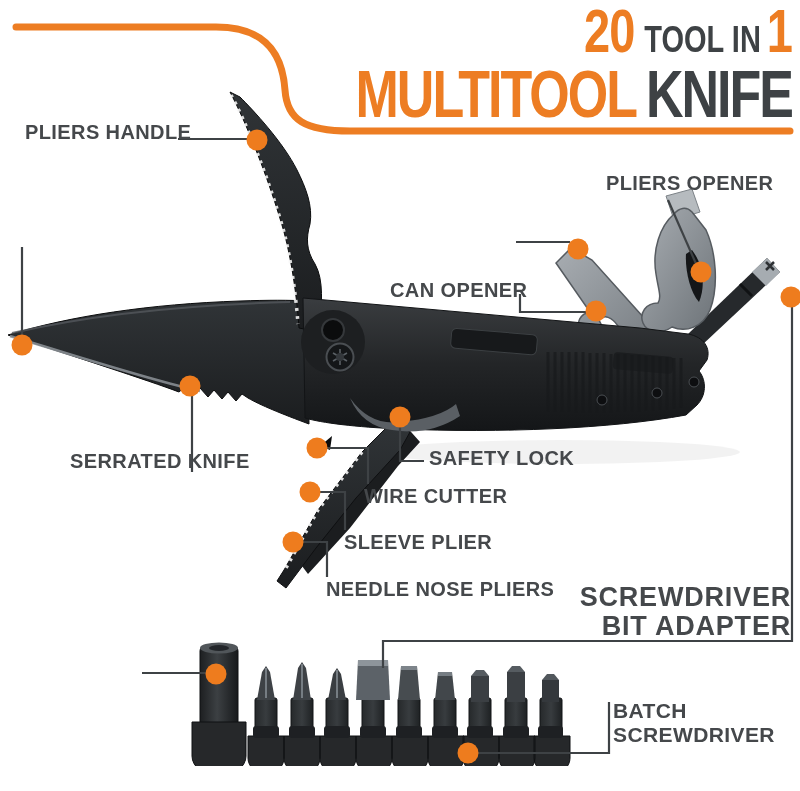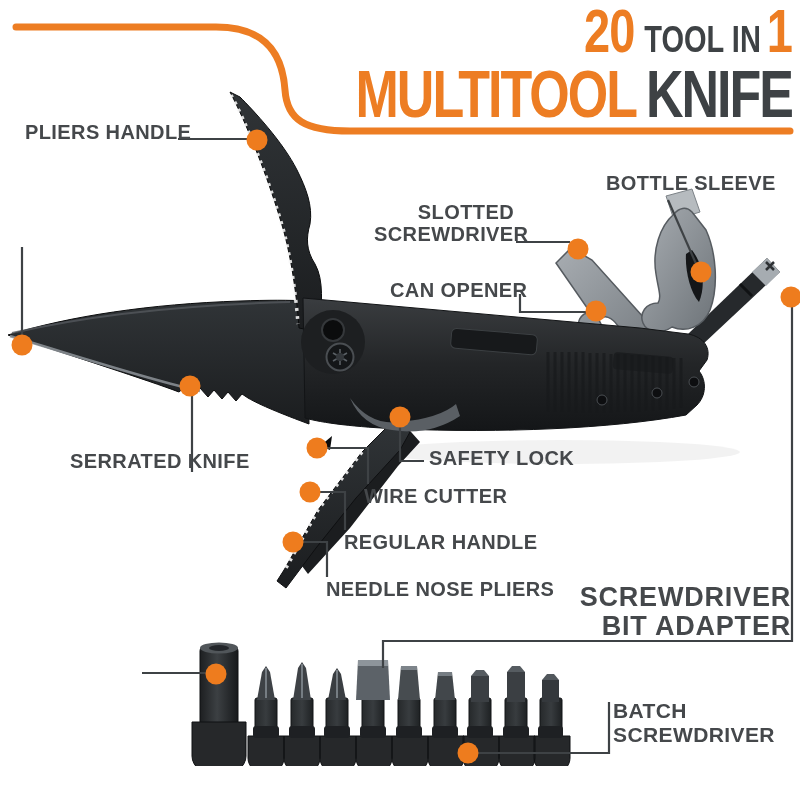--- a/index.html
+++ b/index.html
@@ -224,24 +224,23 @@
       <circle cx="468" cy="753" r="10.5"></circle>
     </g>
   </svg>
 
   <div class="title">
     <span class="t-line1"><span class="t-num">20</span><span class="t-mid">TOOL IN</span><span class="t-num">1</span></span>
     <span class="t-line2"><span class="t-word1">MULTITOOL</span><span class="t-word2">KNIFE</span></span>
   </div>
 
   <div class="label" style="left:25px;top:121px;">PLIERS HANDLE</div>
-  <div class="label" style="left:606px;top:172px;">BOTTLE SLEEVE</div>
-  <div class="label wrap lbl-right" style="left:374px;top:201px;width:140px;">SLOTTED SCREWDRIVER</div>
+  <div class="label" style="left:606px;top:172px;">PLIERS OPENER</div>
   <div class="label" style="left:390px;top:279px;">CAN OPENER</div>
   <div class="label" style="left:38px;top:450px;margin-left:32px;">SERRATED KNIFE</div>
   <div class="label" style="left:429px;top:447px;">SAFETY LOCK</div>
   <div class="label" style="left:364px;top:485px;">WIRE CUTTER</div>
-  <div class="label" style="left:344px;top:531px;">REGULAR HANDLE</div>
+  <div class="label" style="left:344px;top:531px;">SLEEVE PLIER</div>
   <div class="label" style="left:326px;top:578px;">NEEDLE NOSE PLIERS</div>
   <div class="label wrap lbl-right lbl-big" style="right:9px;top:583px;width:230px;">SCREWDRIVER BIT ADAPTER</div>
   <div class="label wrap lbl-med" style="left:613px;top:699px;width:170px;">BATCH SCREWDRIVER</div>
 
 </div>
 
 </body></html>

